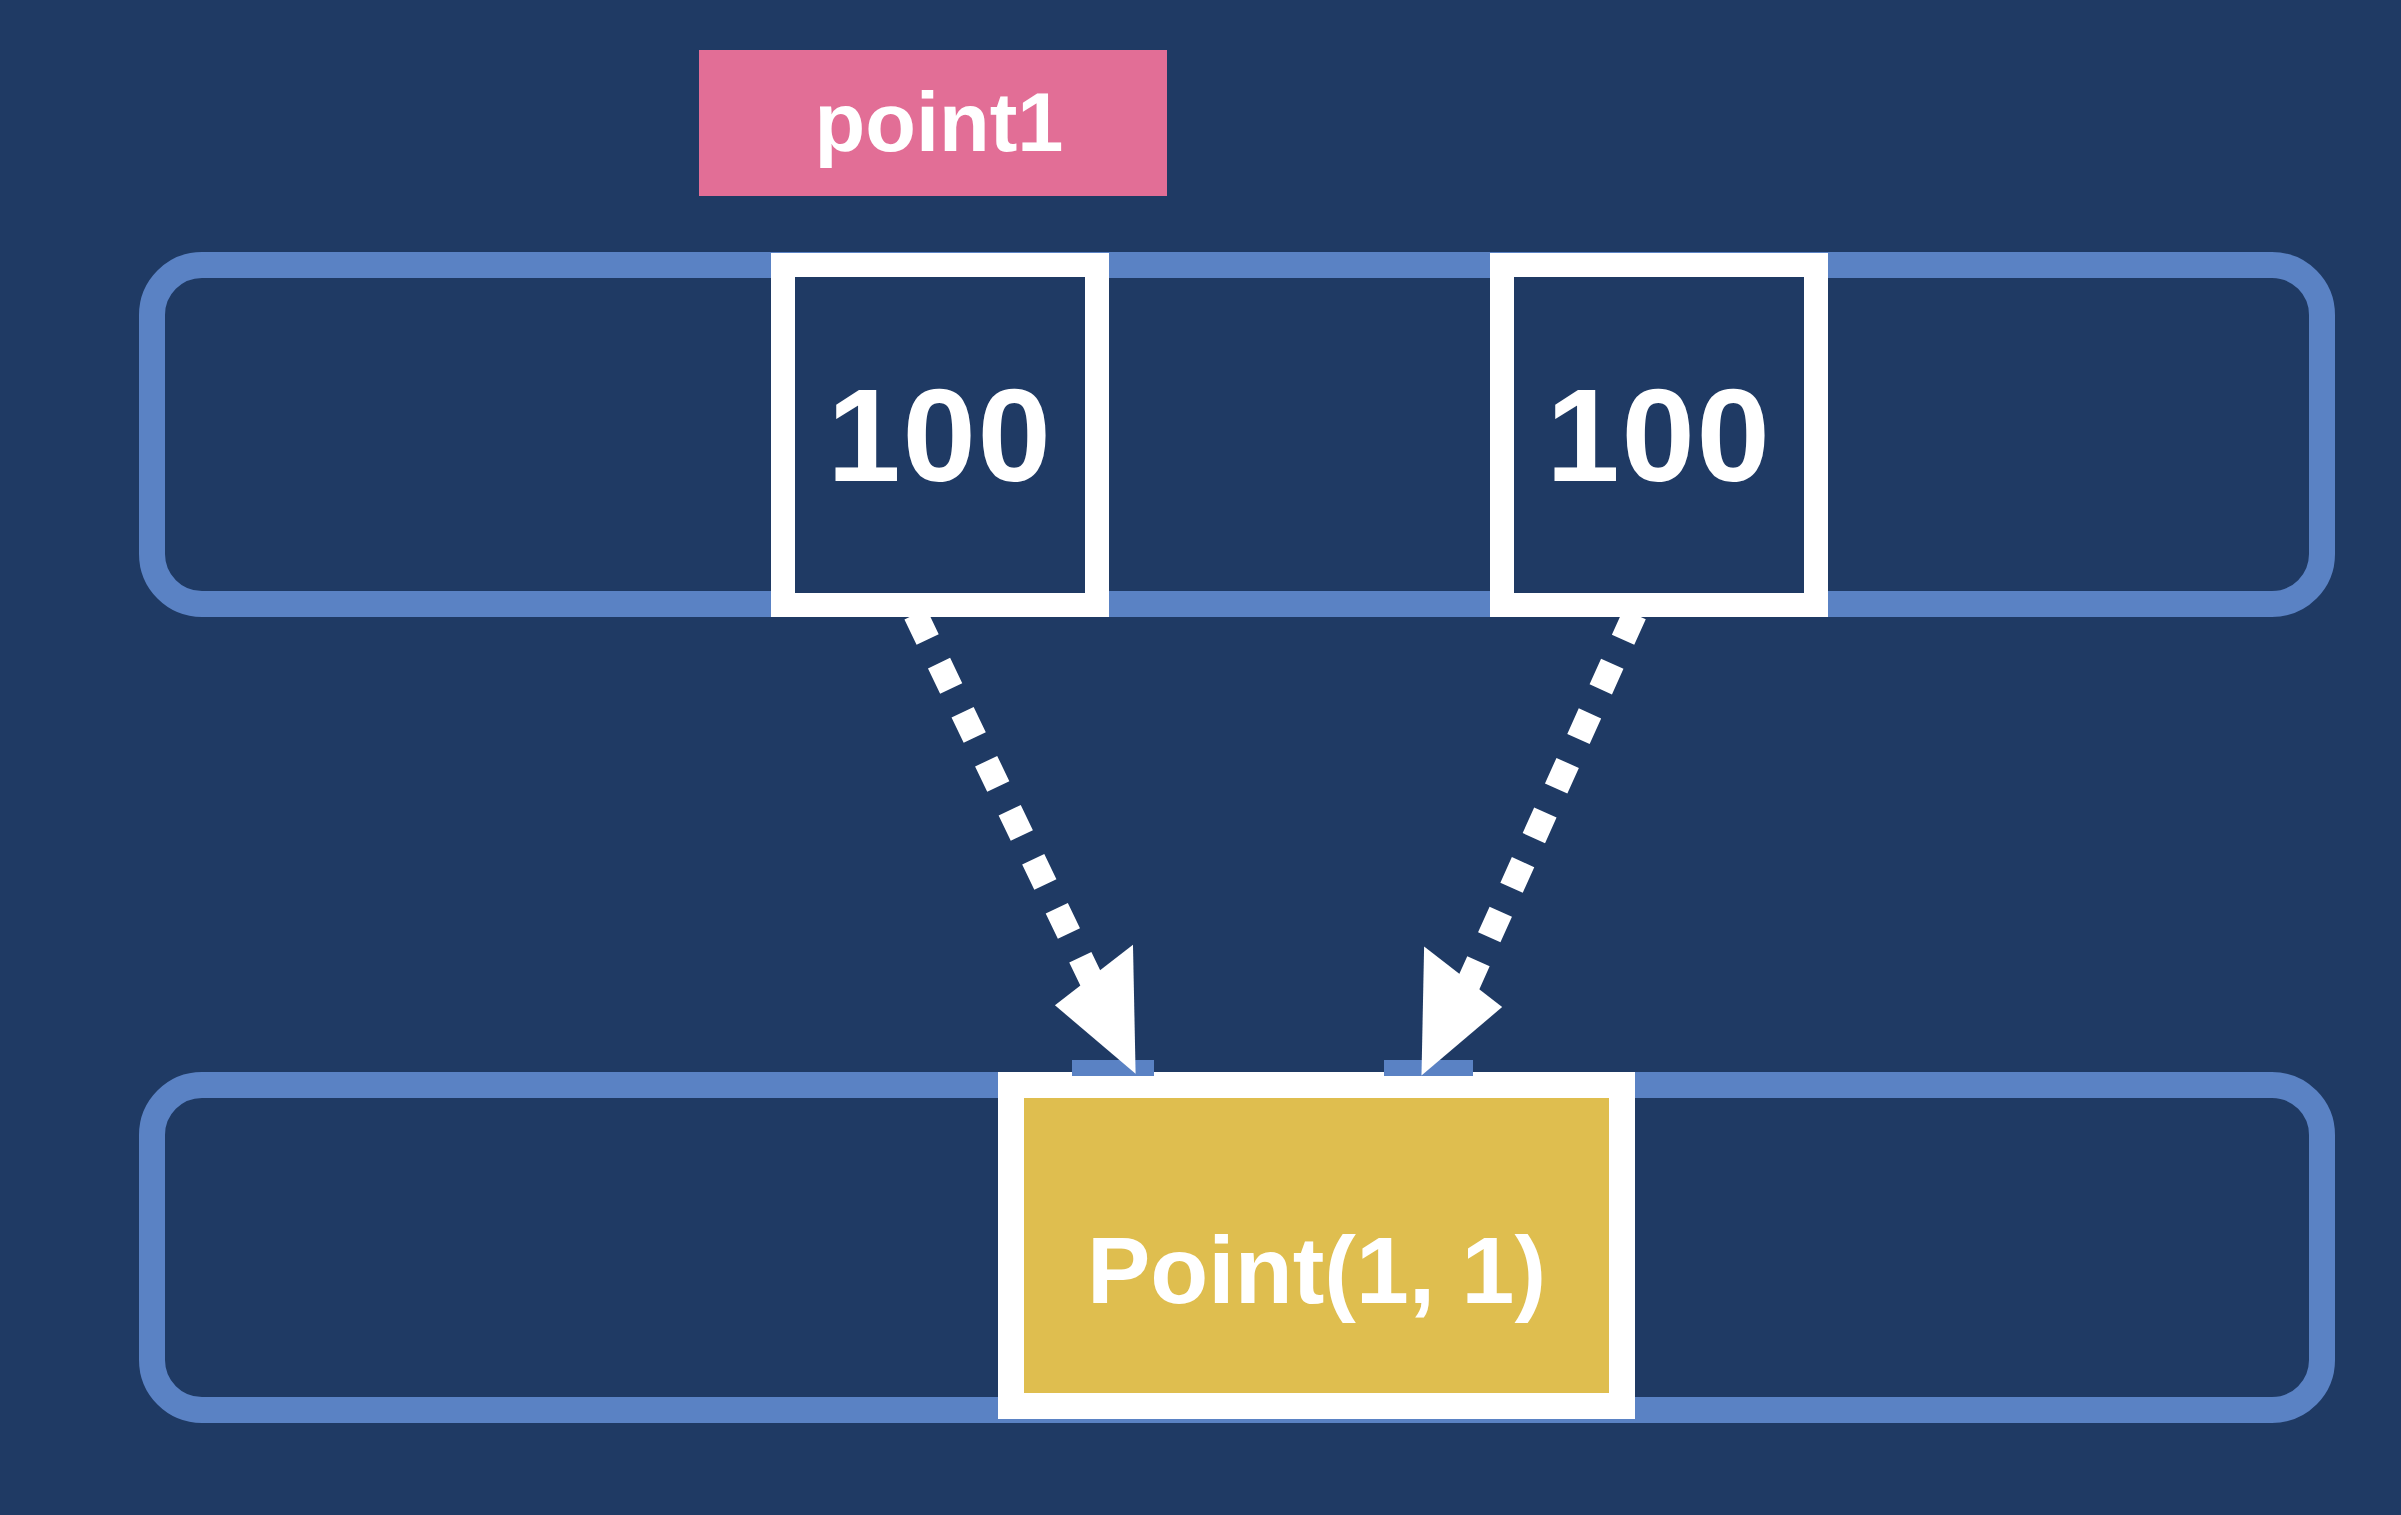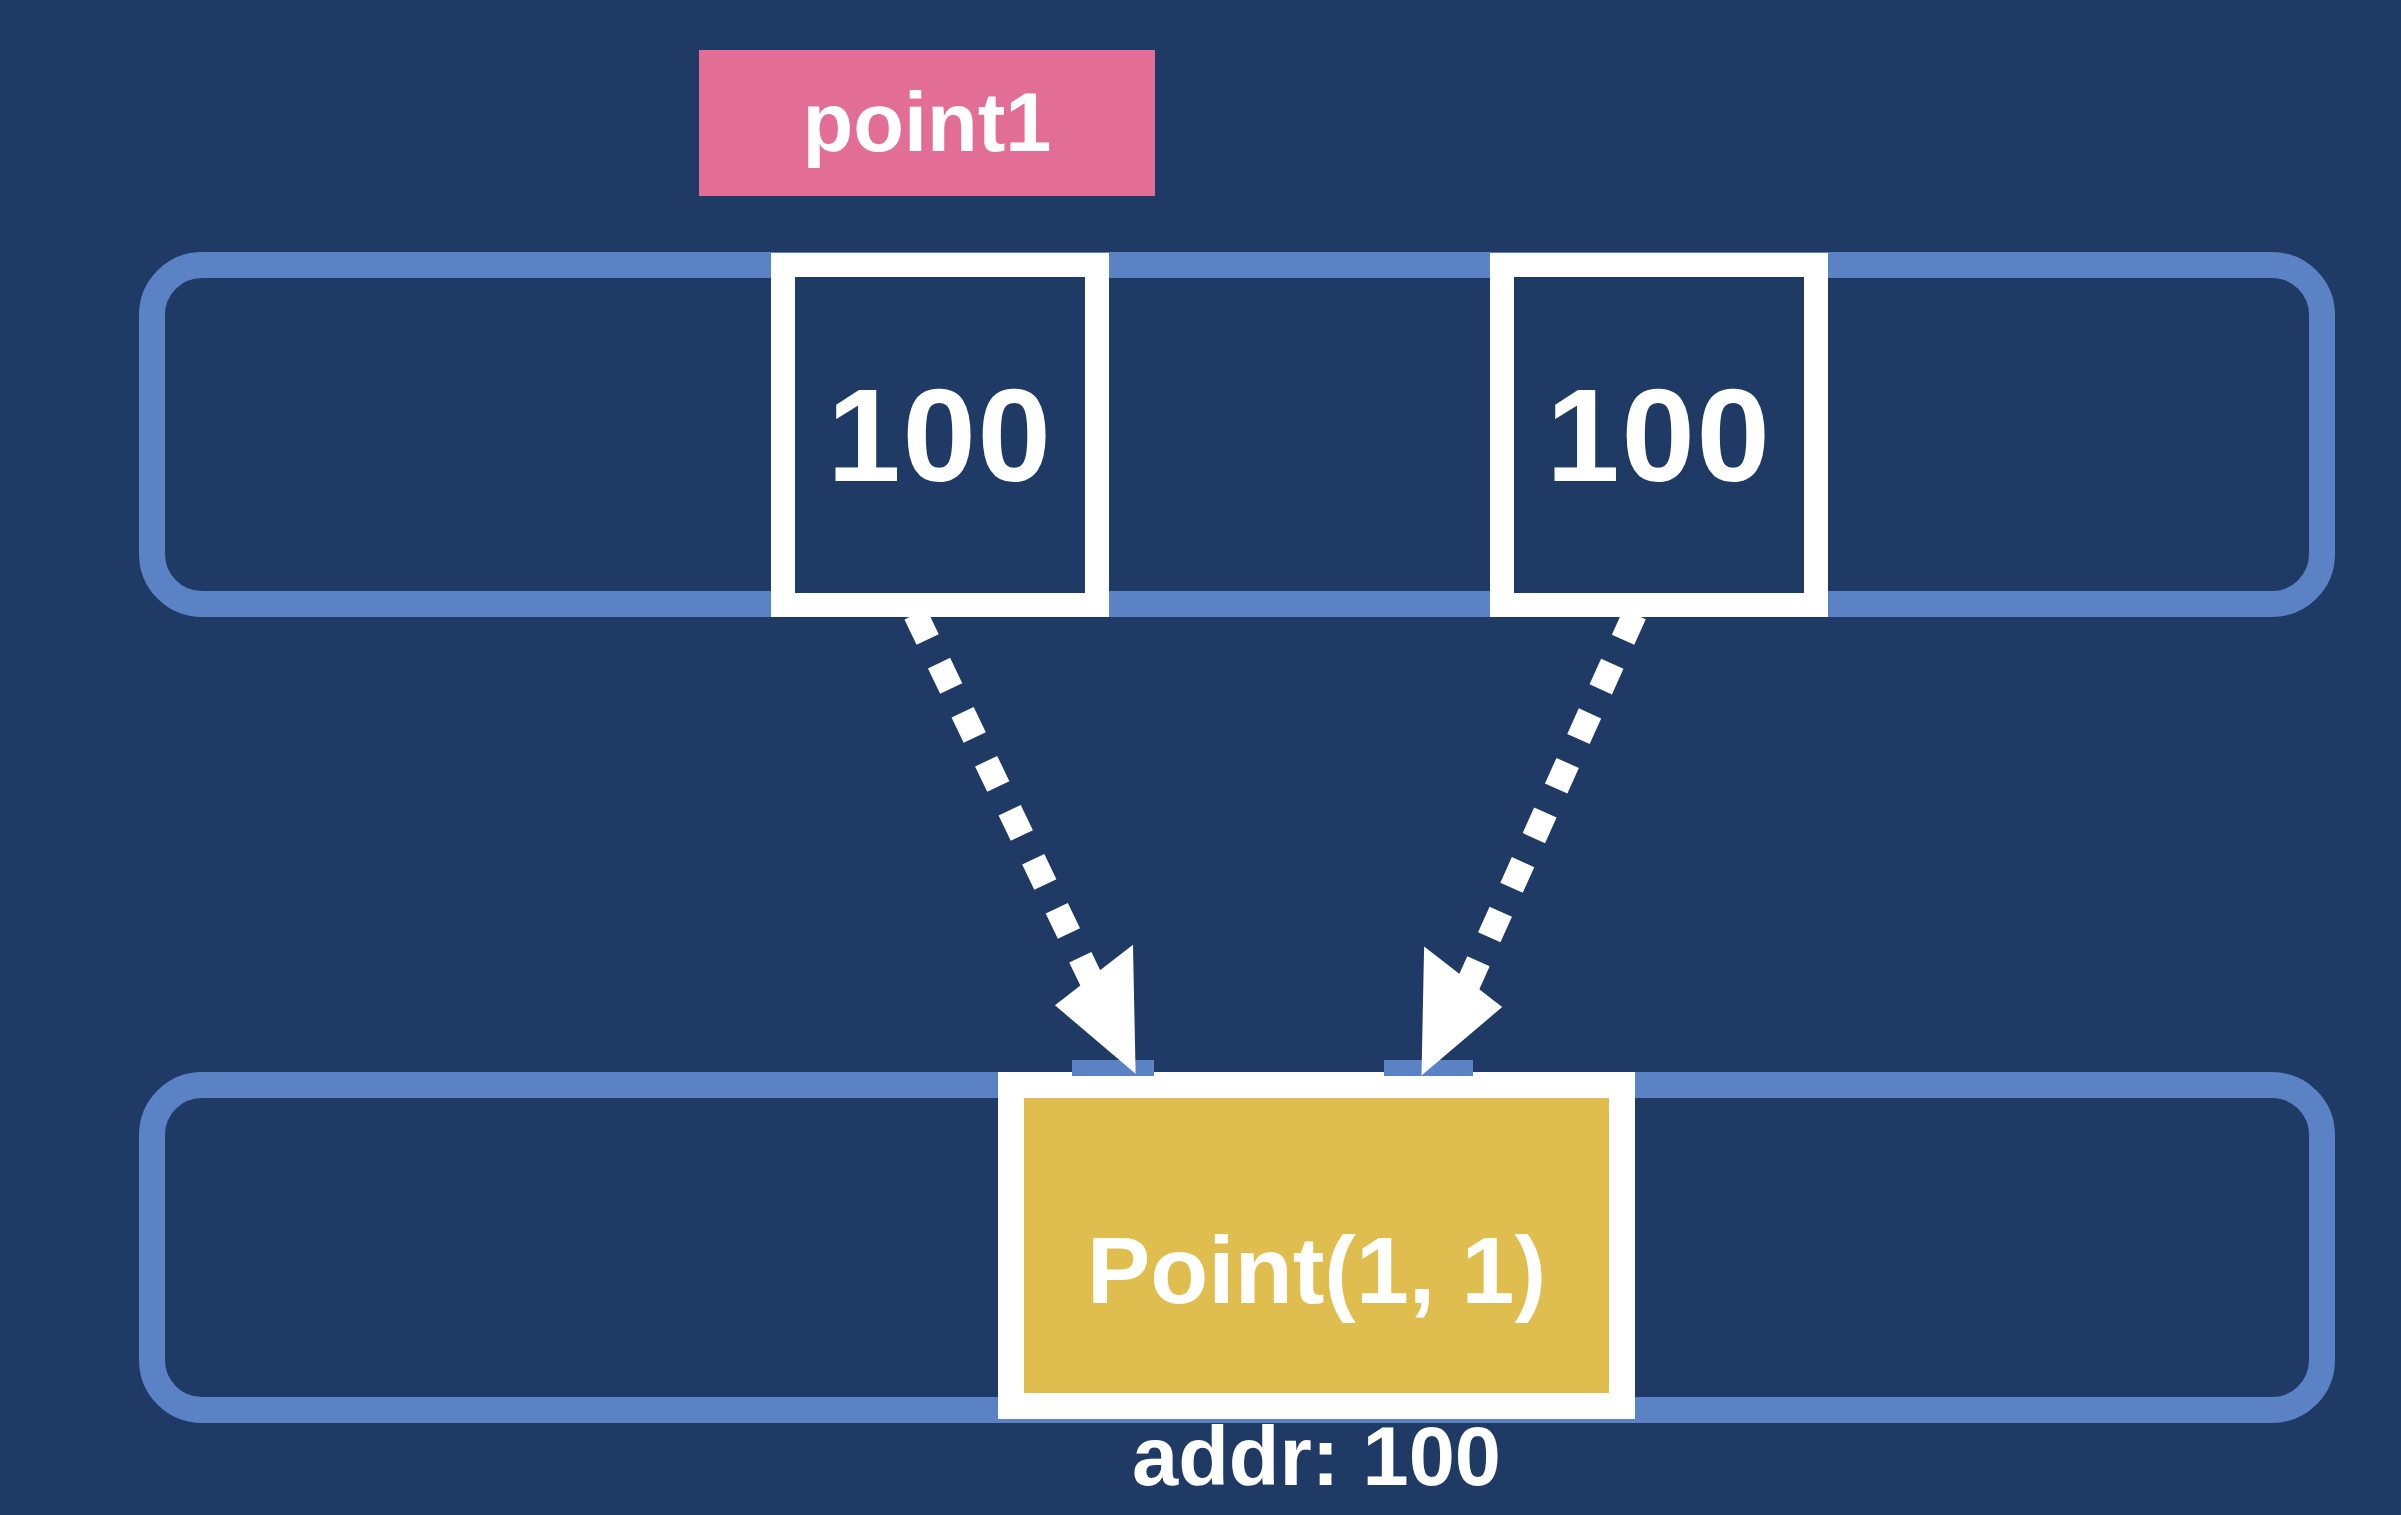--- a/index.html
+++ b/index.html
@@ -33,21 +33,21 @@
   .cell-1{left:747px;}
   .cell-2{left:1466px;}
   .cell .value{font-size:132px;font-weight:700;letter-spacing:1.8px;}
   
   .var-label{
     position:absolute;top:50px;width:456px;height:146px;
     background:var(--variable-tag);
     display:flex;align-items:center;justify-content:center;
     font-size:83px;font-weight:600;z-index:2;
   }
-  .var-label-1{left:699px;}
+  .var-label-1{left:699px;padding-left:12px;}
   .var-label-2{left:1418px;}
   
   .object-box{
     position:absolute;left:998px;top:1072px;width:637px;height:347px;box-sizing:border-box;
     border:26px solid var(--foreground);background:var(--object-fill);
     display:flex;align-items:center;justify-content:center;z-index:3;
   }
   .object-box .value{font-size:95px;font-weight:700;transform:translateY(24.6px);}
   
   .tab{
@@ -93,16 +93,15 @@
     <g>
       <line x1="1044" y1="700" x2="1253" y2="1135"></line>
       <polygon points="1295,1224 1203,1146 1292,1077"></polygon>
     </g>
     <g>
       <line x1="1864" y1="700" x2="1667" y2="1138"></line>
       <polygon points="1621,1226 1713,1148 1624,1079"></polygon>
     </g>
   </svg>
 
-  <div class="addr">addr: 100</div>
 
 </div>
 
 
 </body></html>

